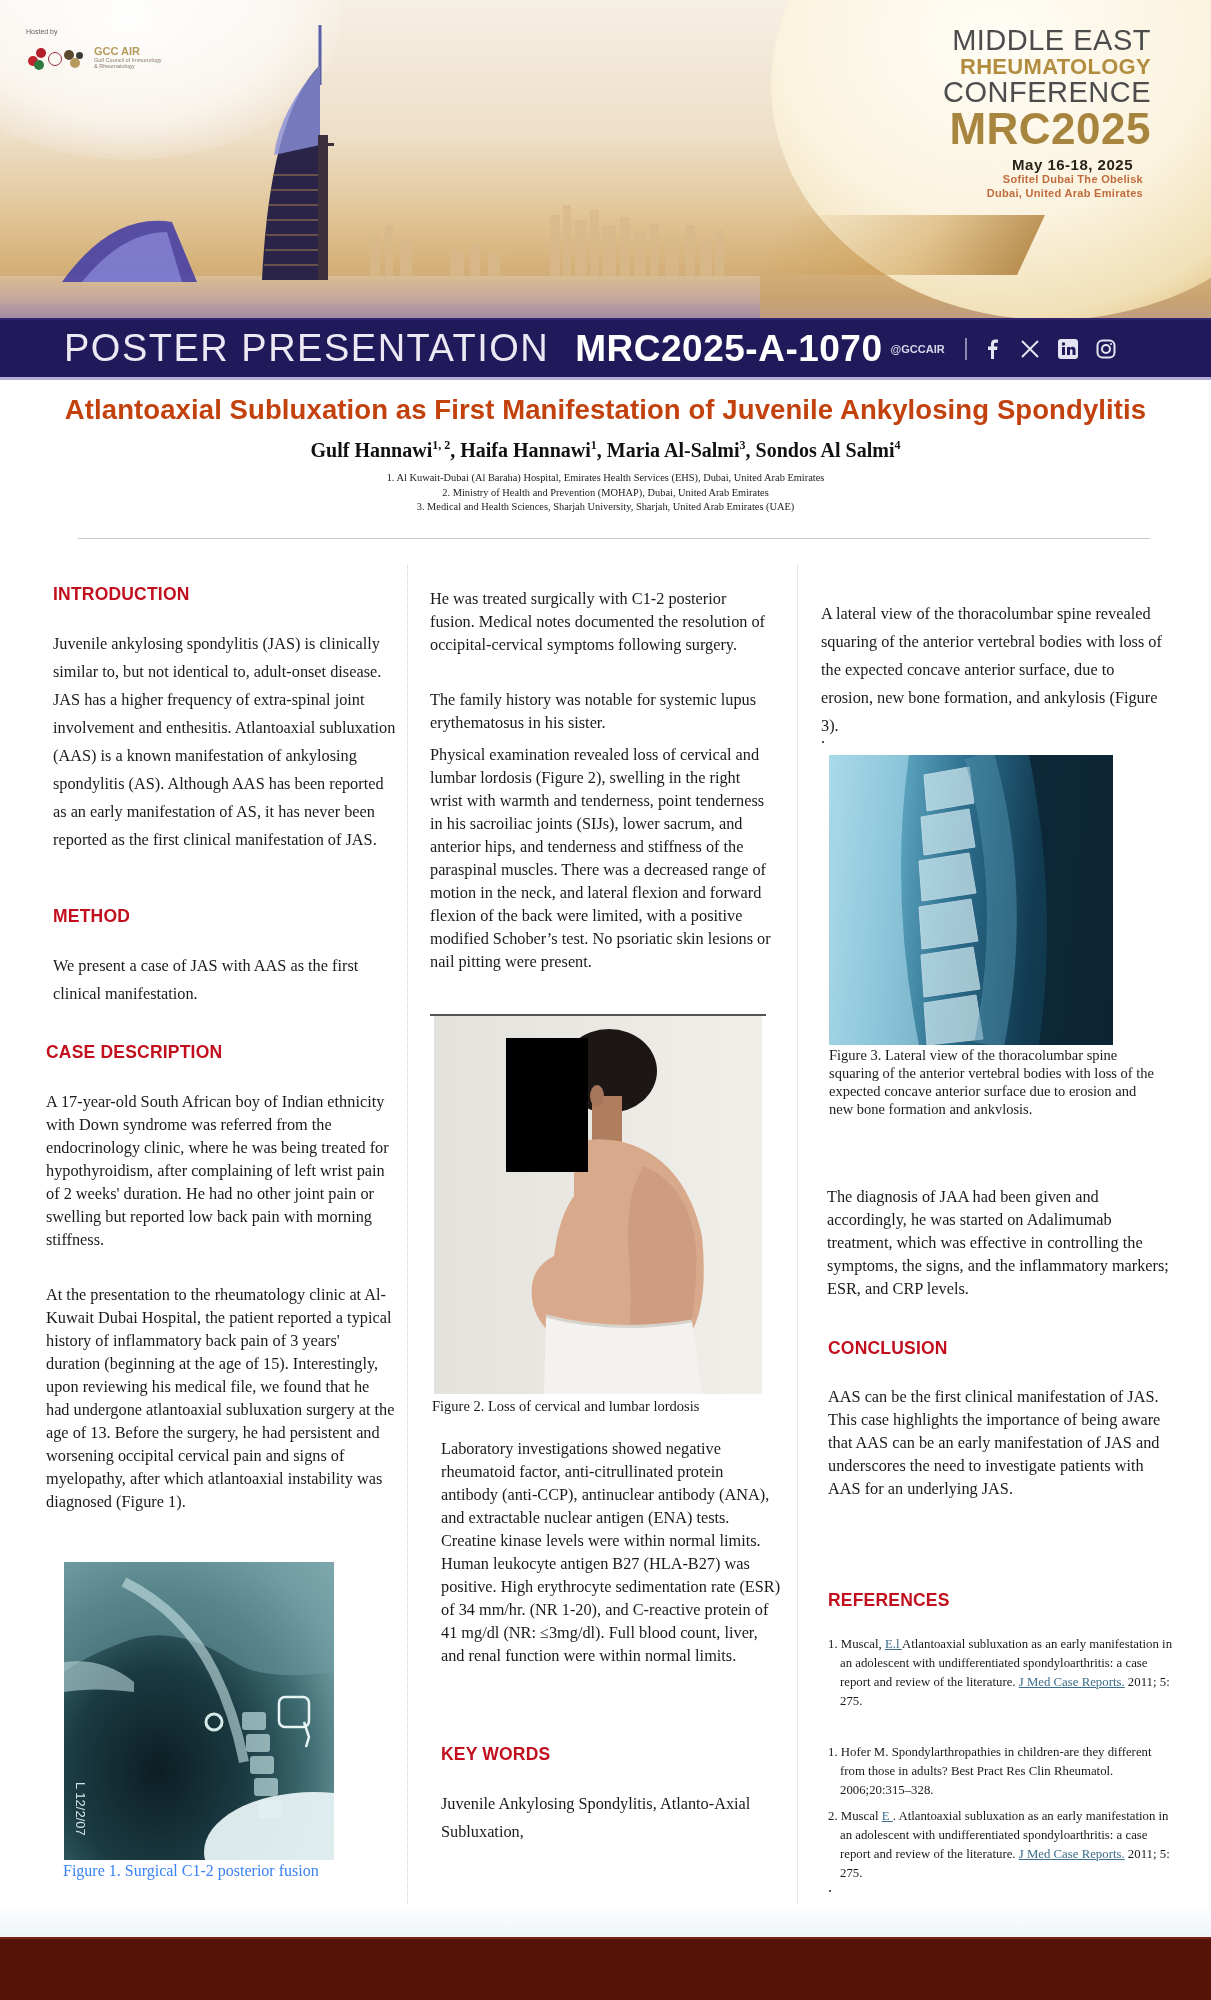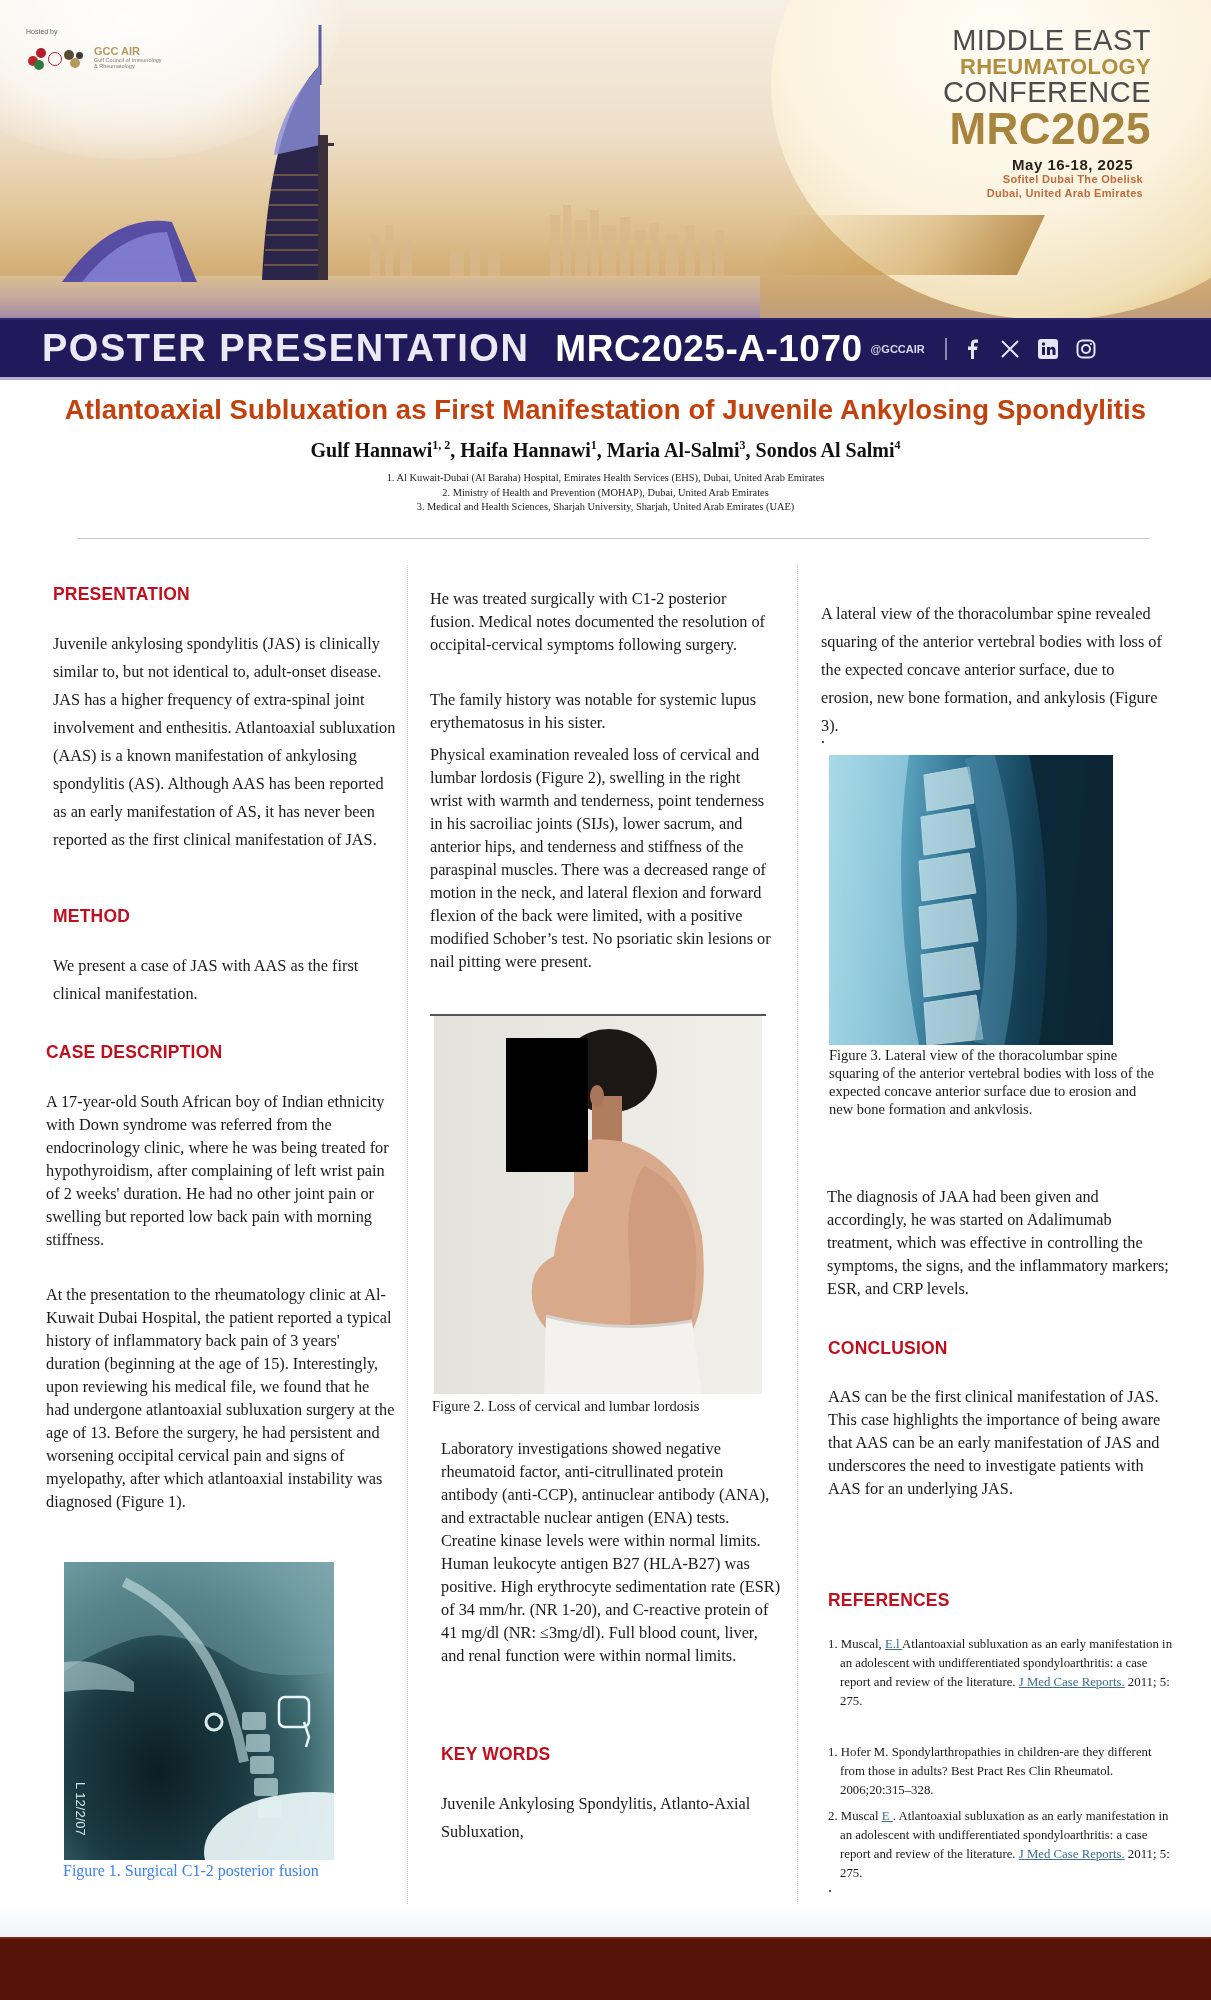--- a/index.html
+++ b/index.html
@@ -32,21 +32,21 @@
   .conf .l1 { font-size: 29px; color: #4c4c4c; letter-spacing: 0.5px; line-height: 1.0; }
   .conf .l2 { font-size: 22px; color: #b28d3f; font-weight: bold; line-height: 1.05; letter-spacing: 0.3px; }
   .conf .l3 { font-size: 29px; color: #4c4c4c; letter-spacing: 0.5px; line-height: 1.0; }
   .conf .l4 { font-size: 44px; color: #a8853f; font-weight: bold; line-height: 1.0; letter-spacing: 0.5px; }
   .conf .date { font-size: 15px; color: #2a2418; font-weight: bold; margin-top: 5px; margin-right: 18px; letter-spacing: 0.5px; }
   .conf .venue { font-size: 11px; color: #c06b3c; font-weight: bold; line-height: 1.25; margin-right: 8px; letter-spacing: 0.3px; }
 
   
   .pres-bar { position: absolute; left: 0; top: 318px; width: 1211px; height: 62px; background: #211a5a;
     border-top: 2px solid #2d2470; border-bottom: 3px solid #b3aed6; display: flex; align-items: center; }
-  .pres-label { margin-left: 42px; font-family: "Liberation Sans", sans-serif; font-size: 38px; font-weight: bold; color: #ece9f4; letter-spacing: 1.5px; }
+  .pres-label { margin-left: 64px; font-family: "Liberation Sans", sans-serif; font-size: 38px; font-weight: normal; color: #ece9f4; letter-spacing: 1.5px; }
   .pres-id { margin-left: 26px; font-family: "Liberation Sans", sans-serif; font-size: 37px; font-weight: bold; color: #ffffff; letter-spacing: 0.5px; }
   .pres-handle { margin-left: 8px; font-family: "Liberation Sans", sans-serif; font-size: 11px; font-weight: bold; color: #d9d6ea; }
   .pres-sep { width: 2px; height: 22px; background: #8c88b0; margin-left: 20px; margin-right: 14px; }
   .social { display: flex; gap: 16px; align-items: center; }
   .social .ic { width: 22px; height: 22px; color: #e6e4f2; display: flex; align-items: center; justify-content: center; font-family: "Liberation Sans", sans-serif; font-weight: bold; }
 
   
   .title { position: absolute; left: 0; top: 394px; width: 1211px; text-align: center; font-family: "Liberation Sans", sans-serif;
     font-size: 27.5px; font-weight: bold; color: #c2410c; letter-spacing: 0.1px; }
   .authors { position: absolute; left: 0; top: 438px; width: 1211px; text-align: center; font-size: 20px; font-weight: bold; color: #111; }
@@ -203,21 +203,21 @@
 <div class="affils">
   <div>1. Al Kuwait-Dubai (Al Baraha) Hospital, Emirates Health Services (EHS), Dubai, United Arab Emirates</div>
   <div>2. Ministry of Health and Prevention (MOHAP), Dubai, United Arab Emirates</div>
   <div>3. Medical and Health Sciences, Sharjah University, Sharjah, United Arab Emirates (UAE)</div>
 </div>
 <div class="title-rule"></div>
 
 <div class="col-div" style="left:407px;"></div>
 <div class="col-div" style="left:797px;"></div>
 
-<div class="col h" style="left:53px; top:584px;">PRESENTATION</div>
+<div class="col h" style="left:53px; top:584px;">INTRODUCTION</div>
 <div class="col p lh-loose" style="left:53px; top:630px; width:345px;">Juvenile ankylosing spondylitis (JAS) is clinically similar to, but not identical to, adult-onset disease. JAS has a higher frequency of extra-spinal joint involvement and enthesitis. Atlantoaxial subluxation (AAS) is a known manifestation of ankylosing spondylitis (AS). Although AAS has been reported as an early manifestation of AS, it has never been reported as the first clinical manifestation of JAS.</div>
 
 <div class="col h" style="left:53px; top:906px;">METHOD</div>
 <div class="col p lh-loose" style="left:53px; top:952px; width:345px;">We present a case of JAS with AAS as the first clinical manifestation.</div>
 
 <div class="col h" style="left:46px; top:1042px;">CASE DESCRIPTION</div>
 <div class="col p lh-std" style="left:46px; top:1090px; width:350px;">A 17-year-old South African boy of Indian ethnicity with Down syndrome was referred from the endocrinology clinic, where he was being treated for hypothyroidism, after complaining of left wrist pain of 2 weeks' duration. He had no other joint pain or swelling but reported low back pain with morning stiffness.</div>
 <div class="col p lh-std" style="left:46px; top:1283px; width:350px;">At the presentation to the rheumatology clinic at Al-Kuwait Dubai Hospital, the patient reported a typical history of inflammatory back pain of 3 years' duration (beginning at the age of 15). Interestingly, upon reviewing his medical file, we found that he had undergone atlantoaxial subluxation surgery at the age of 13. Before the surgery, he had persistent and worsening occipital cervical pain and signs of myelopathy, after which atlantoaxial instability was diagnosed (Figure 1).</div>
 
 <div class="xray1">

